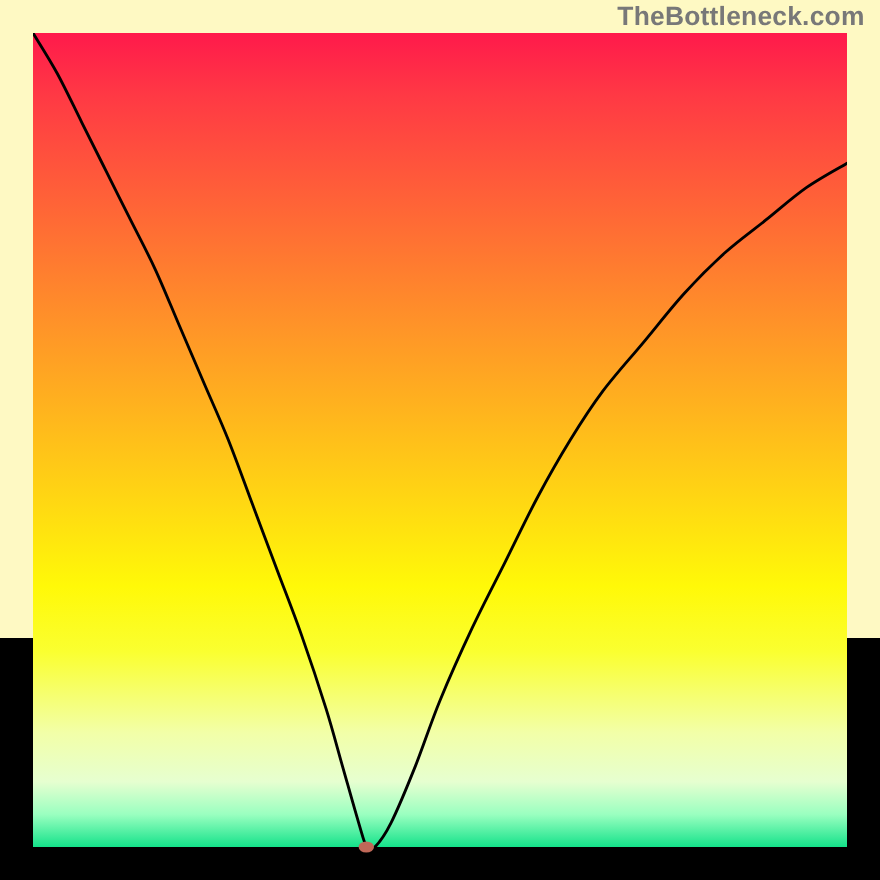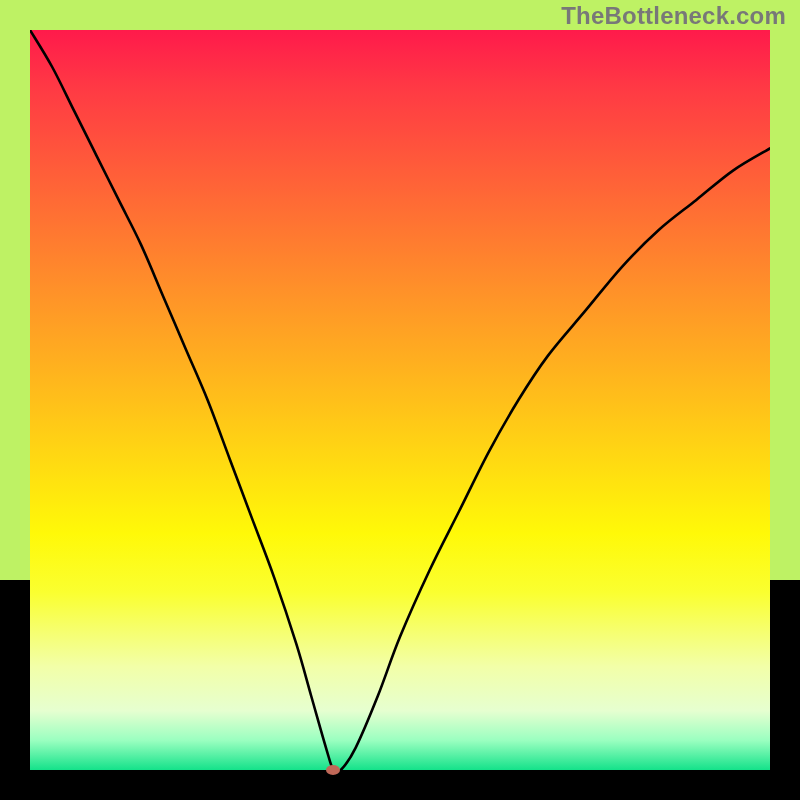--- a/index.html
+++ b/index.html
@@ -1,21 +1,21 @@
 <!DOCTYPE html>
 <html><head>
 <meta charset="utf-8">
 <style>
   * { margin: 0; padding: 0; box-sizing: border-box; }
   html, body { width: 800px; height: 800px; overflow: hidden; background: #000; }
   .frame {
     position: relative;
     width: 800px;
     height: 580px;
-    background: #bef264;
+    background: #fef9c3;
   }
   .watermark {
     position: absolute;
     top: 2px;
     right: 14px;
     font-family: Arial, Helvetica, sans-serif;
     font-size: 24px;
     font-weight: 600;
     color: #787878;
     letter-spacing: 0.2px;

